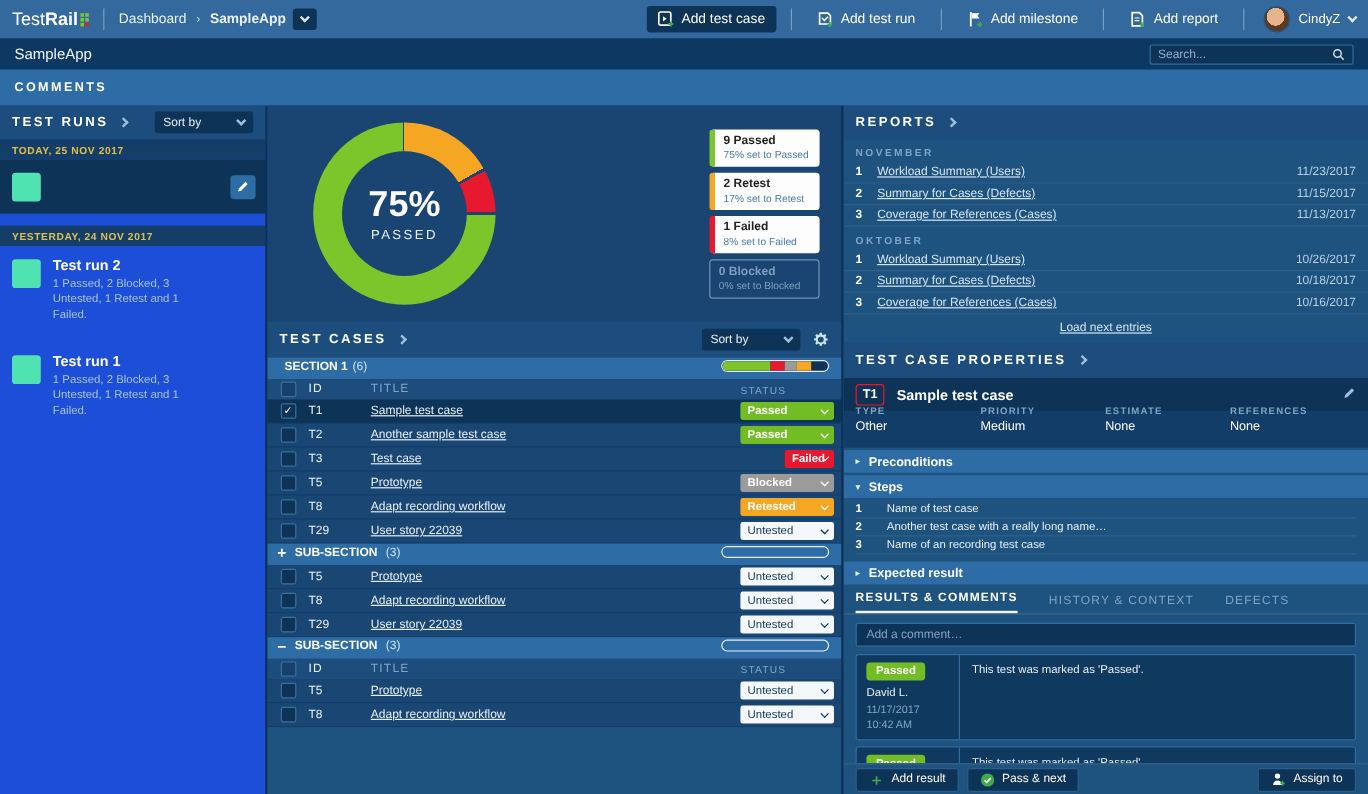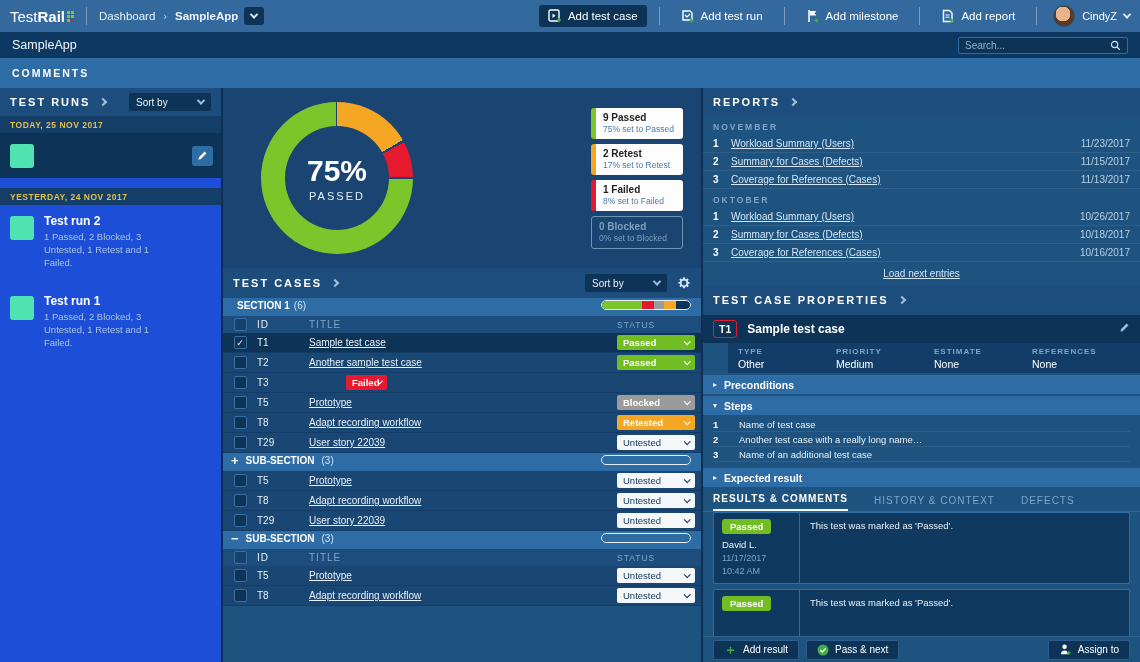--- a/index.html
+++ b/index.html
@@ -113,21 +113,21 @@
   .rp-link { font-size:10px; color:#d6e6f5; text-decoration:underline; cursor:pointer; }
   .rp-date { margin-left:auto; font-size:10px; color:#b9d0e4; }
   .rp-more { text-align:center; padding:5px 0 6px; }
   .rp-more a { font-size:10px; color:#d6e6f5; text-decoration:underline; cursor:pointer; }
 
   
   .case-row { height:28px; background:#0d3357; display:flex; align-items:center; padding:0 10px; gap:10px; flex:none; }
   .case-badge { border:1px solid #e6192e; border-radius:3px; padding:2px 5px; font-size:10.5px; font-weight:bold; }
   .case-title { font-size:12px; font-weight:bold; }
   .case-edit { margin-left:auto; color:#9fbdd8; font-size:12px; cursor:pointer; }
-  .props-row { height:30px; background:#123d68; display:flex; align-items:center; padding:0 10px; flex:none;margin-left:25px; }
+  .props-row { height:30px; background:#123d68; display:flex; align-items:flex-end; padding:12px 10px; flex:none; }
   .prop { width:104px; }
   .prop .p-l { font-size:8px; letter-spacing:1px; color:#7fa6c8; font-weight:bold; margin-bottom:2px; }
   .prop .p-v { font-size:10.5px; }
   .collapse-bar { height:19px; background:#2e6ca6; display:flex; align-items:center; padding:0 10px; gap:7px; margin-top:2px; cursor:pointer; flex:none; }
   .collapse-bar .tri { font-size:8px; color:#e8f1f8; }
   .collapse-bar .cl { font-size:10.5px; font-weight:bold; }
   .steps-list { padding:2px 10px 4px; flex:none; }
   .step-row { height:15px; display:flex; align-items:center; border-bottom:1px solid rgba(255,255,255,.08); }
   .step-num { width:26px; font-size:9.5px; font-weight:bold; }
   .step-txt { font-size:9.5px; color:#e8f1f8; }
@@ -356,20 +356,21 @@
             <span>Passed</span>
             <span class="st-chev"></span>
           </span>
         </span>
     </div>
     <div class="trow">
       <span class="c-cb">
           <span class="cb"></span>
         </span>
       <span class="c-id">T3</span>
+      <span class="c-title"><a>Test case</a></span>
       <span class="c-status">
           <span class="status" data-status="Failed">
             <span>Failed</span>
             <span class="st-chev"></span>
           </span>
         </span>
     </div>
     <div class="trow">
       <span class="c-cb">
           <span class="cb"></span>
@@ -582,32 +583,35 @@
       <div class="step-row">
         <span class="step-num">1</span>
           <span class="step-txt">Name of test case</span>
       </div>
       <div class="step-row">
         <span class="step-num">2</span>
           <span class="step-txt">Another test case with a really long name…</span>
       </div>
       <div class="step-row">
         <span class="step-num">3</span>
-          <span class="step-txt">Name of an additional test case</span>
+          <span class="step-txt">Name of an recording test case</span>
       </div>
     </div>
     <div class="collapse-bar">
       <span class="tri">▸</span>
       <span class="cl">Expected result</span>
     </div>
 
     <div class="tabs">
       <span class="tab active">RESULTS &amp; COMMENTS</span>
       <span class="tab">HISTORY &amp; CONTEXT</span>
       <span class="tab">DEFECTS</span>
+    </div>
+    <div class="comment-wrap">
+      <input type="text" placeholder="Add a comment…" style="">
     </div>
 
     <div class="results-scroll">
       <div class="result-card">
         <div class="rc-left">
           <span class="rc-badge">Passed</span>
           <div class="rc-author">David L.</div>
           <div class="rc-date">11/17/2017</div>
           <div class="rc-time">10:42 AM</div>
         </div>

